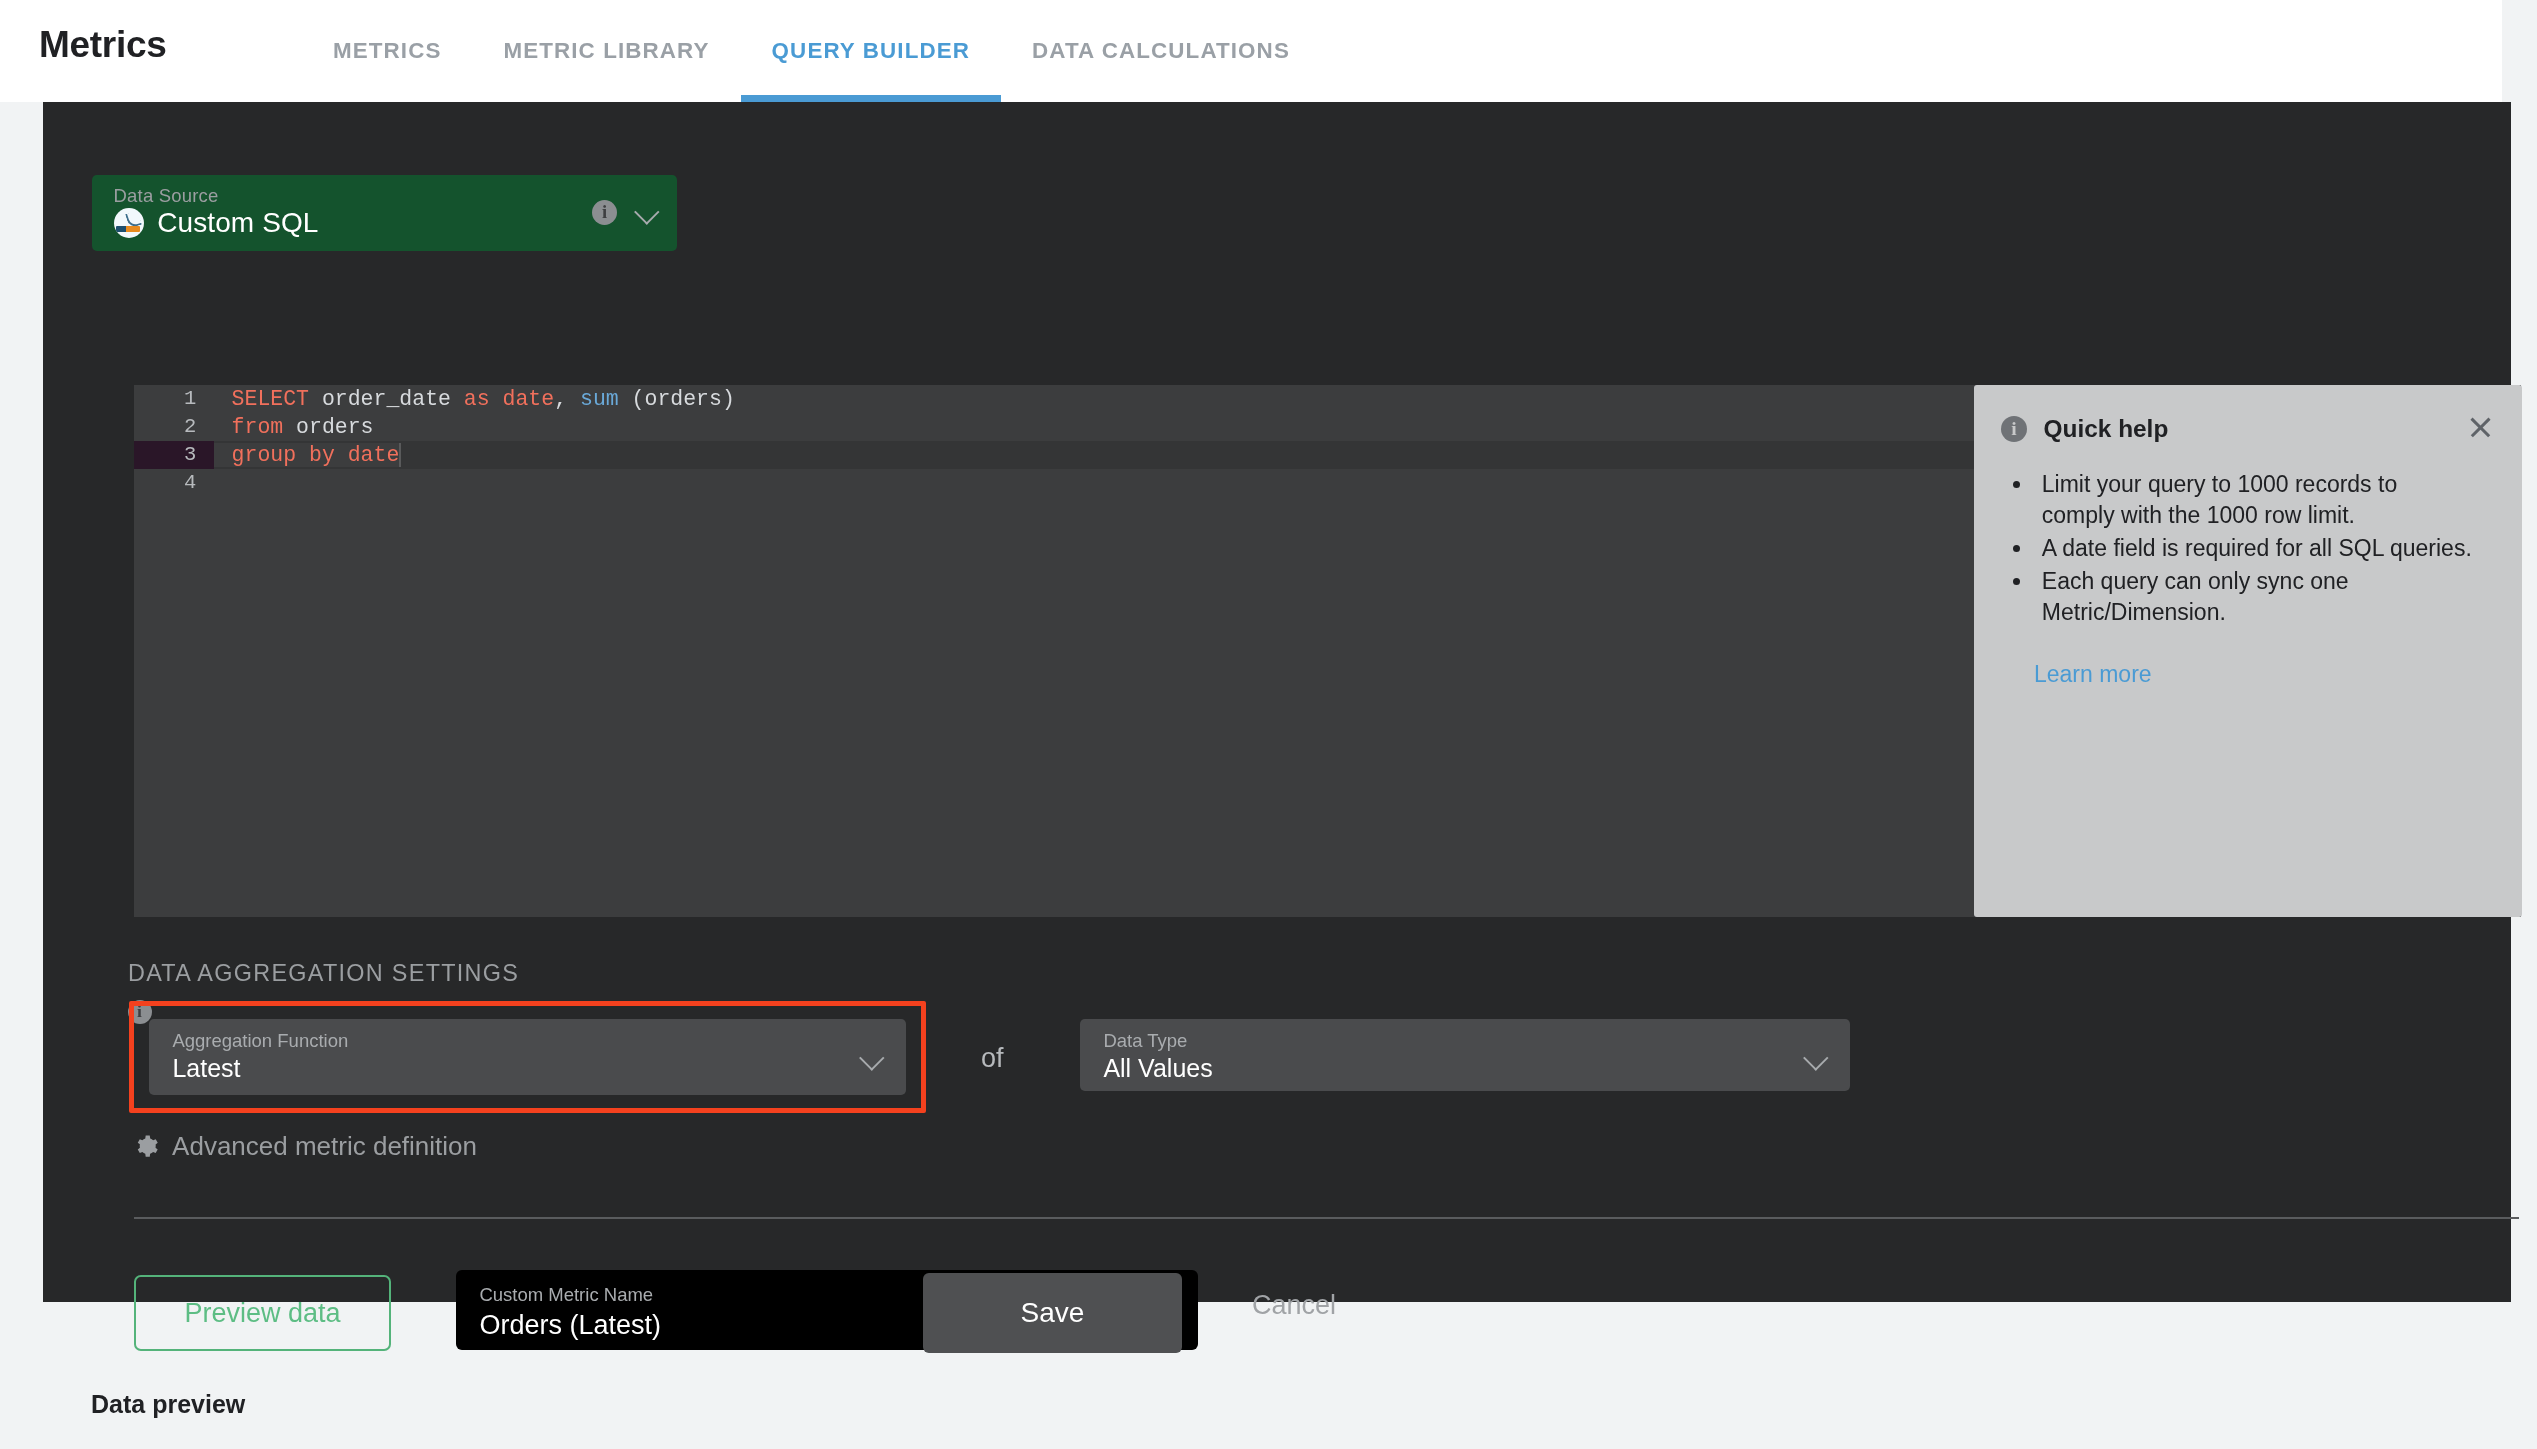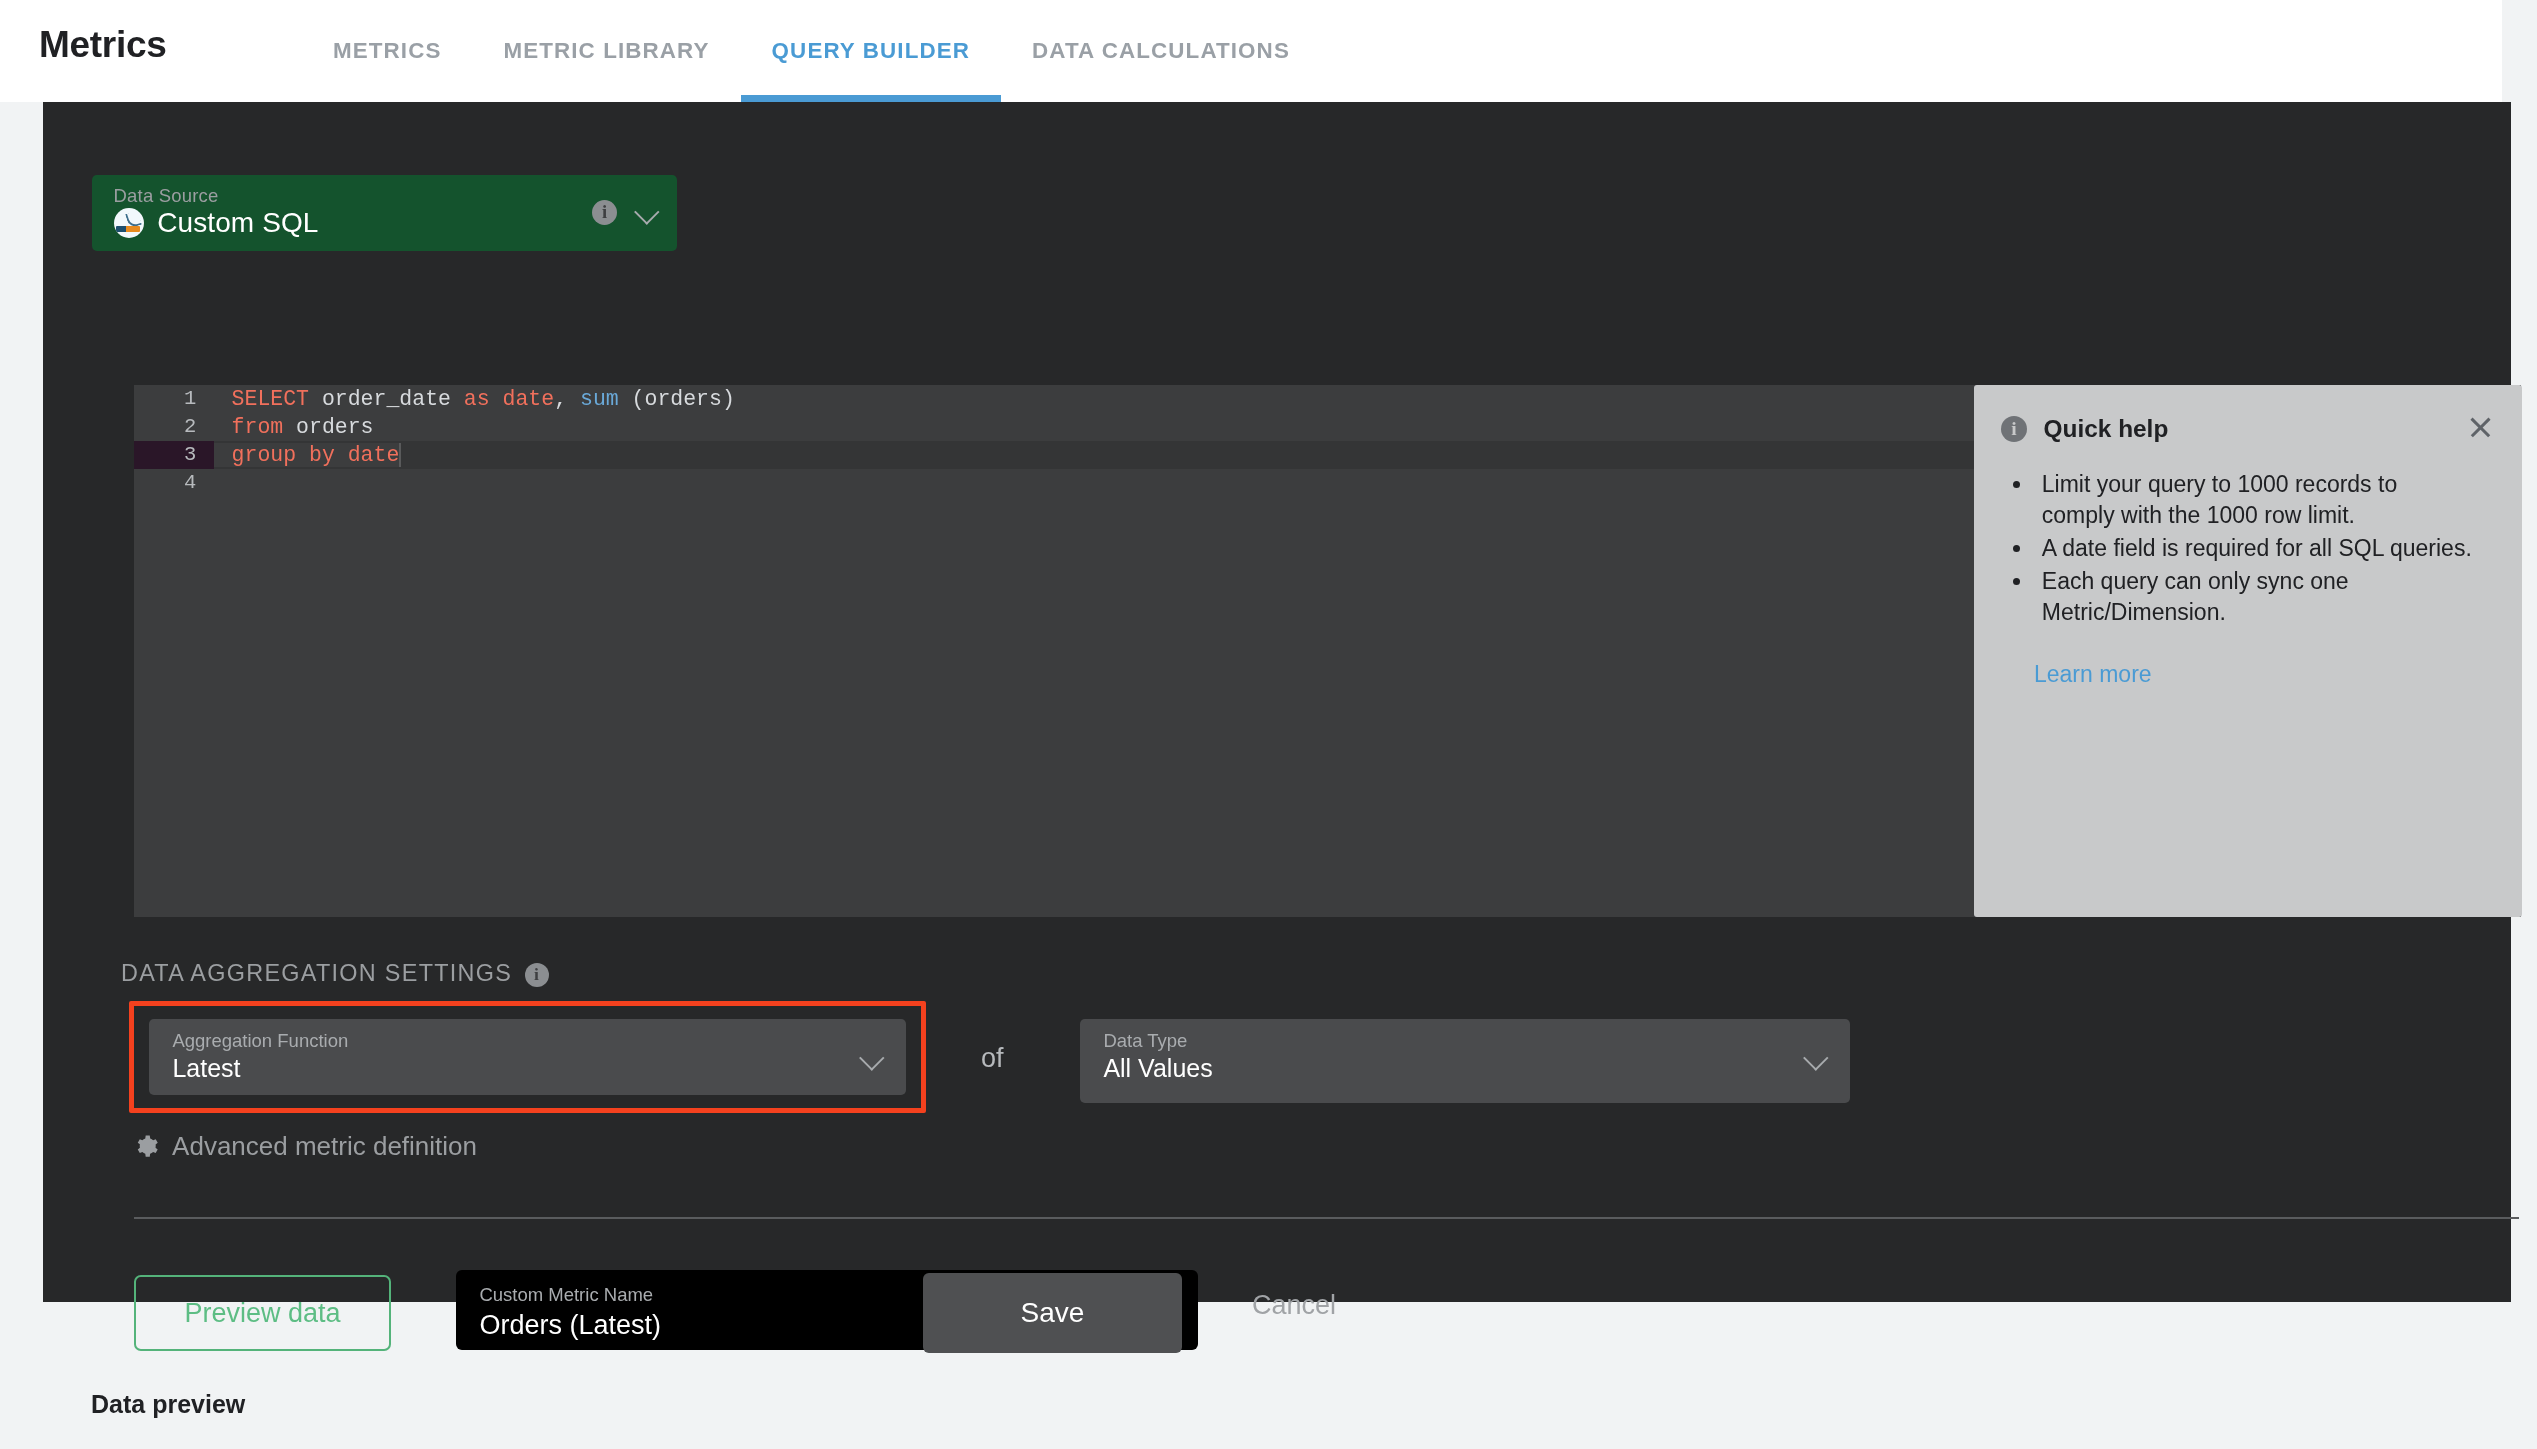--- a/index.html
+++ b/index.html
@@ -248,27 +248,28 @@
     position: absolute;
     left: 60px; top: 276px;
     font-size: 23px;
     color: #4a9bd4;
     cursor: pointer;
   }
 
   
   .sec-title {
     position: absolute;
-    left: 78px; top: 858px;
+    left: 85px; top: 858px;
     font-size: 23.4px;
     letter-spacing: 1.3px;
     color: #9b9ea1;
     display: flex;
-    align-items: flex-end;
+    align-items: flex-start;
     gap: 12.7px;
+    flex-direction: column;
   }
   .sec-title .info-dot { position: static; width: 24.4px; height: 24.4px; font-size: 17.6px; }
 
   .redbox {
     position: absolute;
     left: 86px; top: 899px;
     width: 797px; height: 112px;
     border: 5.9px solid #f4411e;
     border-radius: 2px;
   }
@@ -292,21 +293,21 @@
   }
   .field-chev { right: 25px; top: 30px; }
 
   .agg-fn { left: 106px; top: 917px; width: 757px; height: 76px; }
   .of-word {
     position: absolute;
     left: 938px; top: 941px;
     font-size: 27px;
     color: #b6b9bc;
   }
-  .data-type { left: 1037px; top: 917px; width: 770px; height: 84px; }
+  .data-type { left: 1037px; top: 917px; width: 770px; height: 72px; }
 
   .advanced {
     position: absolute;
     left: 91px; top: 1029px;
     display: flex;
     align-items: center;
     gap: 13.7px;
     font-size: 26px;
     color: #9b9ea1;
     cursor: pointer;

